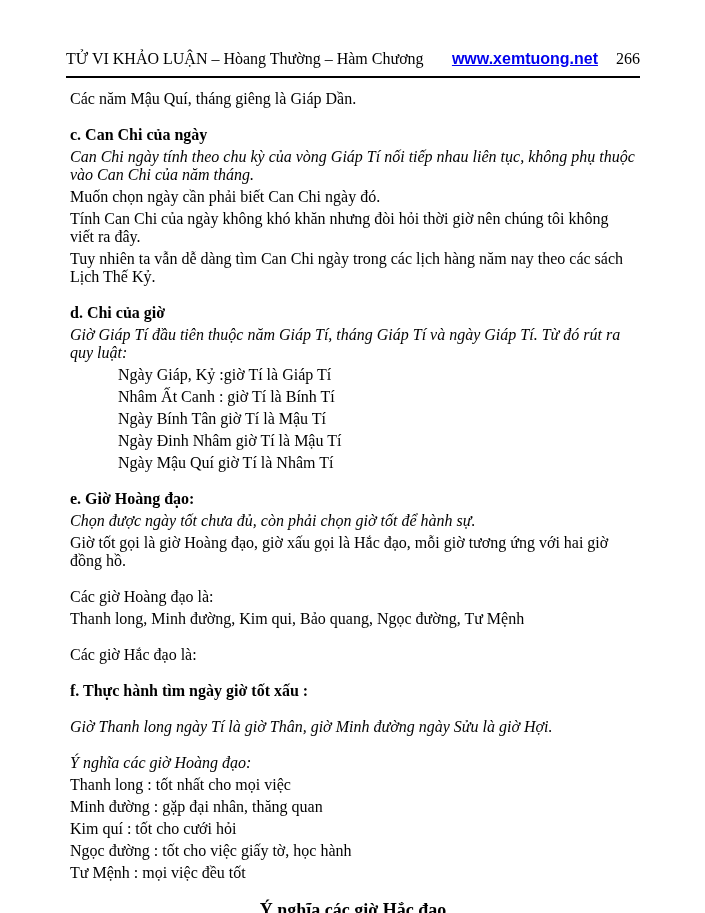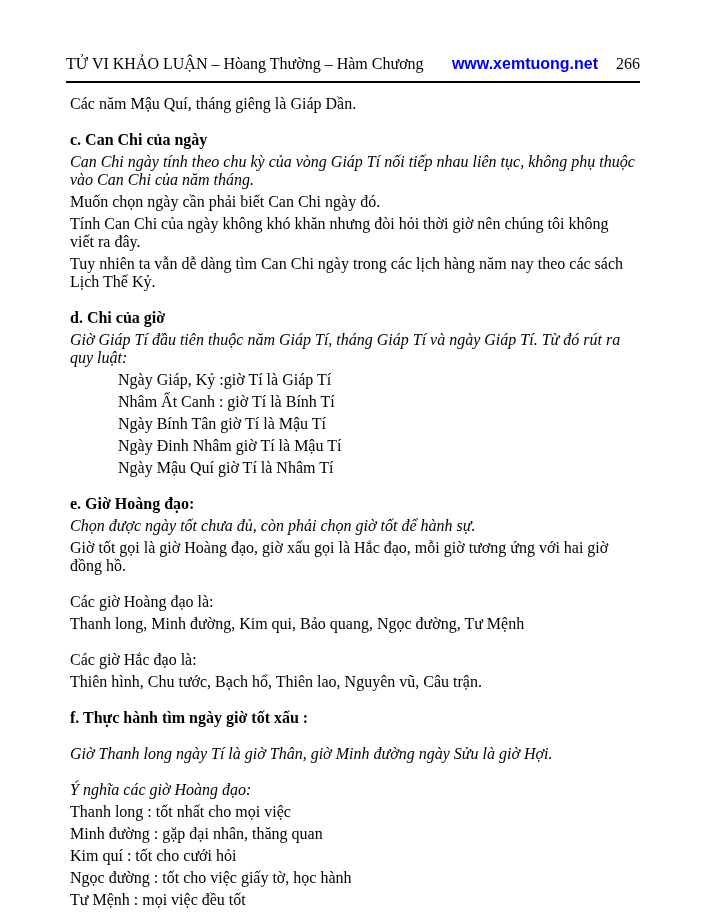--- a/index.html
+++ b/index.html
@@ -3,21 +3,21 @@
 <meta charset="utf-8">
 <style>
   html, body { margin: 0; padding: 0; background: #888; }
   .page {
     position: relative;
     width: 705px;
     height: 913px;
     margin: 0 auto;
     background: #ffffff;
     box-sizing: border-box;
-    padding: 55px 65px 0 66px;
+    padding: 38px 65px 0 66px;
     font-family: "Liberation Serif", "DejaVu Serif", serif;
     font-size: 16px;
     line-height: 18px;
     color: #000000;
     overflow: hidden;
   }
   header.doc-header {
     display: flex;
     justify-content: space-between;
     align-items: baseline;
@@ -31,21 +31,23 @@
   .hdr-right {
     display: flex;
     align-items: baseline;
     gap: 18px;
   }
   .hdr-url {
     font-family: "Liberation Sans", "DejaVu Sans", sans-serif;
     font-weight: bold;
     font-size: 16px;
     color: #0000ee;
+    text-decoration: underline;
     cursor: pointer;
+    margin-top: 12px;
   }
   .hdr-page { font-size: 16px; }
   main.doc-body { margin-top: 12px; }
   main p { margin: 4px; padding: 0; }
   .gap-above { margin-top: 18px !important; }
   .b { font-weight: bold; }
   .i { font-style: italic; }
   .indent { padding-left: 48px; }
   .big-head {
     font-size: 18px;
@@ -86,21 +88,20 @@
     <p class="indent">Ngày Mậu Quí giờ Tí là Nhâm Tí</p>
 
     <p class="b gap-above">e. Giờ Hoàng đạo:</p>
     <p class="i">Chọn được ngày tốt chưa đủ, còn phải chọn giờ tốt để hành sự.</p>
     <p>Giờ tốt gọi là giờ Hoàng đạo, giờ xấu gọi là Hắc đạo, mỗi giờ tương ứng với hai giờ đồng hồ.</p>
 
     <p class="gap-above">Các giờ Hoàng đạo là:</p>
     <p>Thanh long, Minh đường, Kim qui, Bảo quang, Ngọc đường, Tư Mệnh</p>
 
     <p class="gap-above">Các giờ Hắc đạo là:</p>
-    <p>Thiên hình, Chu tước, Bạch hổ, Thiên lao, Nguyên vũ, Câu trận.</p>
 
     <p class="b gap-above">f. Thực hành tìm ngày giờ tốt xấu :</p>
 
     <p class="i gap-above">Giờ Thanh long ngày Tí là giờ Thân, giờ Minh đường ngày Sửu là giờ Hợi.</p>
 
     <p class="i gap-above">Ý nghĩa các giờ Hoàng đạo:</p>
     <p>Thanh long : tốt nhất cho mọi việc</p>
     <p>Minh đường : gặp đại nhân, thăng quan</p>
     <p>Kim quí : tốt cho cưới hỏi</p>
     <p>Ngọc đường : tốt cho việc giấy tờ, học hành</p>

